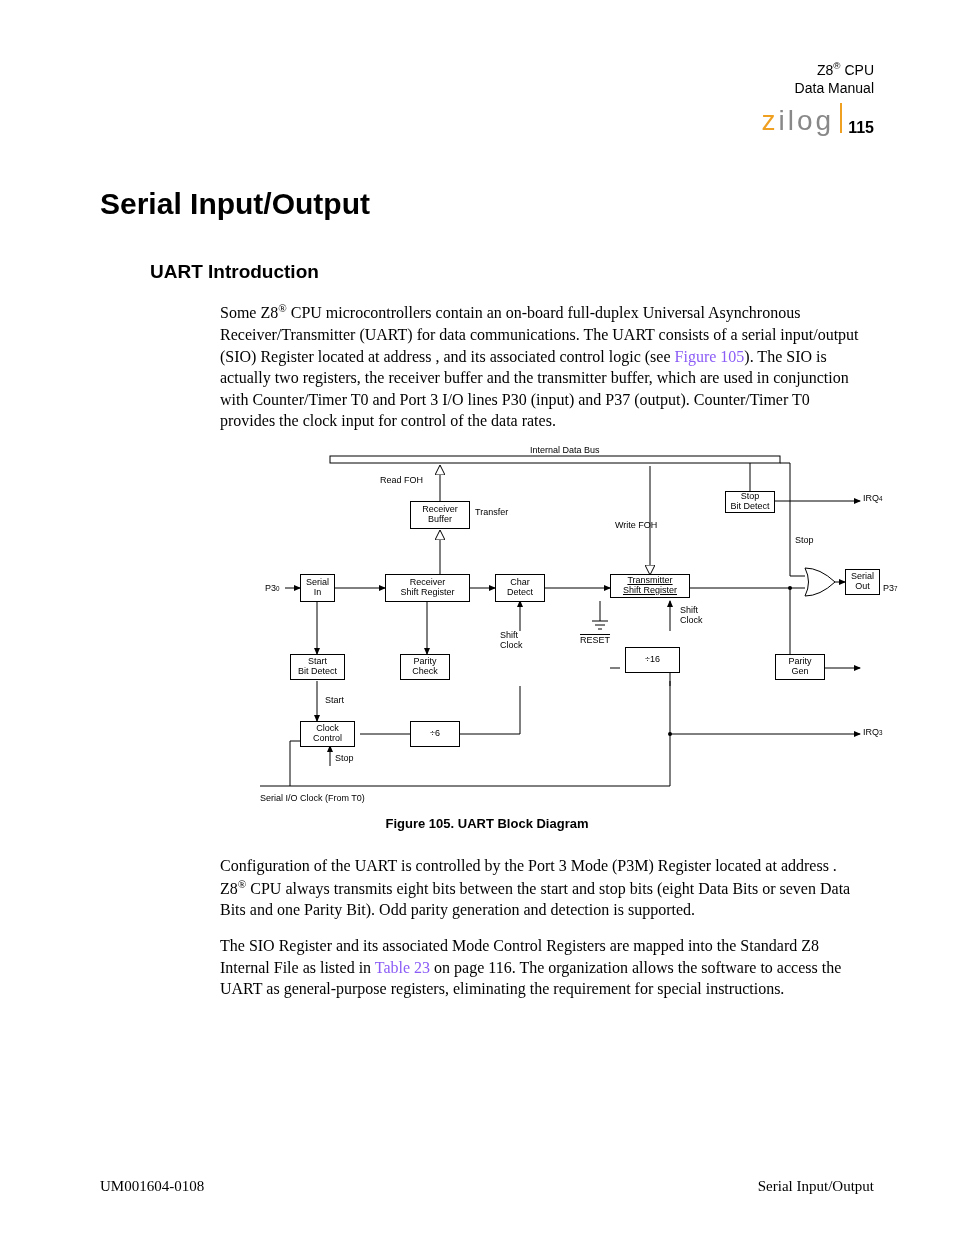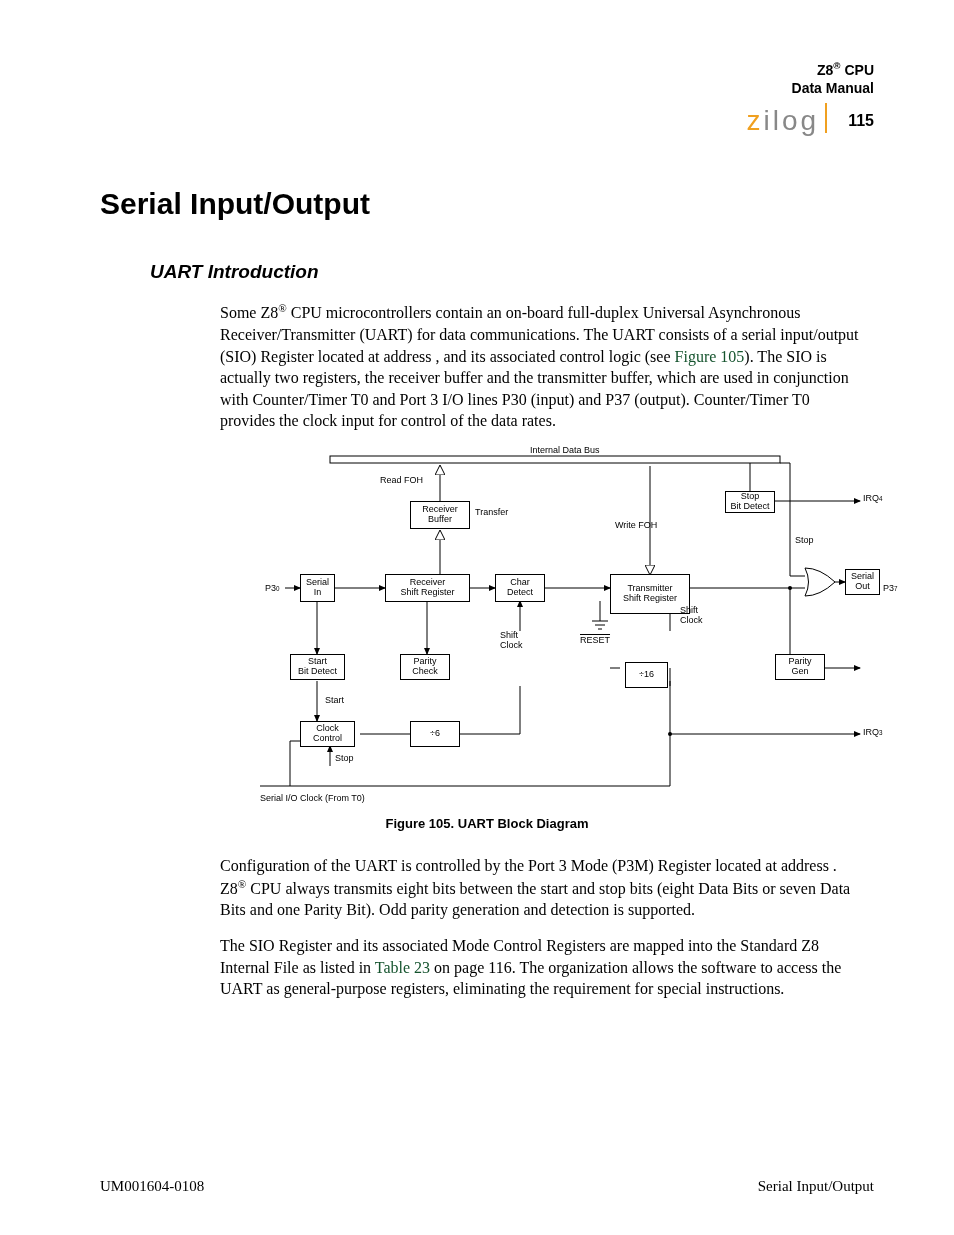--- a/index.html
+++ b/index.html
@@ -12,30 +12,30 @@
     height: 1235px;
     position: relative;
     padding: 60px 80px 40px 100px;
   }
   .header {
     text-align: right;
     margin-bottom: 8px;
   }
   .header-title {
     font-family: Arial, Helvetica, sans-serif;
-    font-weight: bold;
+    font-weight: normal;
     font-size: 14px;
     line-height: 1.3;
   }
   .sup { font-size: 0.7em; vertical-align: super; }
   .logo-row {
     display: flex;
     justify-content: flex-end;
-    align-items: center;
-    gap: 15px;
+    align-items: flex-end;
+    gap: 0;
     margin-bottom: 50px;
   }
   .logo {
     font-family: Arial, Helvetica, sans-serif;
     font-size: 28px;
     letter-spacing: 3px;
     color: #888;
     font-weight: 300;
     position: relative;
   }
@@ -60,31 +60,30 @@
     font-size: 30px;
     font-weight: bold;
     margin-bottom: 40px;
   }
   h2 {
     font-family: Arial, Helvetica, sans-serif;
     font-size: 19px;
     font-weight: bold;
     margin-left: 50px;
     margin-bottom: 18px;
-    font-style: italic;
   }
   .body-text {
     margin-left: 120px;
     margin-right: 10px;
     font-size: 16px;
     line-height: 1.35;
     margin-bottom: 14px;
     text-align: left;
   }
-  .link { color: #14532d; }
+  .link { color: #8b5cf6; }
   .figure-caption {
     font-family: Arial, Helvetica, sans-serif;
     font-weight: bold;
     font-size: 13px;
     text-align: center;
     margin: 4px 0 24px 0;
   }
   .footer {
     position: absolute;
     bottom: 40px;
@@ -236,31 +235,31 @@
   <div class="lbl" style="left:245px; top:62px;">Transfer</div>
   <div class="lbl" style="left:385px; top:75px;">Write FOH</div>
   <div class="box" style="left:495px; top:45px; width:50px; height:22px;">Stop<br>Bit Detect</div>
   <div class="lbl" style="left:633px; top:48px;"><span>IRQ</span><span class="sub">4</span></div>
   <div class="lbl" style="left:565px; top:90px;">Stop</div>
 
   <div class="lbl" style="left:35px; top:138px;"><span>P3</span><span class="sub">0</span></div>
   <div class="box" style="left:70px; top:128px; width:35px; height:28px;">Serial<br>In</div>
   <div class="box" style="left:155px; top:128px; width:85px; height:28px;">Receiver<br>Shift Register</div>
   <div class="box" style="left:265px; top:128px; width:50px; height:28px;">Char<br>Detect</div>
-  <div class="box" style="left:380px; top:128px; width:80px; height:40px;">Transmitter<br>Shift Register</div>
+  <div class="box" style="left:380px; top:128px; width:80px; height:24px;text-decoration:underline;">Transmitter<br>Shift Register</div>
   <div class="box" style="left:615px; top:123px; width:35px; height:26px;">Serial<br>Out</div>
   <div class="lbl" style="left:653px; top:138px;"><span>P3</span><span class="sub">7</span></div>
 
   <div class="lbl" style="left:270px; top:185px; white-space:pre;">Shift<br>Clock</div>
   <div class="lbl" style="left:450px; top:160px; white-space:pre;">Shift<br>Clock</div>
   <div class="lbl" style="left:350px; top:190px; text-decoration: overline;">RESET</div>
 
   <div class="box" style="left:60px; top:208px; width:55px; height:26px;">Start<br>Bit Detect</div>
   <div class="box" style="left:170px; top:208px; width:50px; height:26px;">Parity<br>Check</div>
-  <div class="box" style="left:395px; top:216px; width:43px; height:26px;">÷16</div>
+  <div class="box" style="left:395px; top:201px; width:55px; height:26px;">÷16</div>
   <div class="box" style="left:545px; top:208px; width:50px; height:26px;">Parity<br>Gen</div>
 
   <div class="lbl" style="left:95px; top:250px;">Start</div>
   <div class="box" style="left:70px; top:275px; width:55px; height:26px;">Clock<br>Control</div>
   <div class="box" style="left:180px; top:275px; width:50px; height:26px;">÷6</div>
   <div class="lbl" style="left:105px; top:308px;">Stop</div>
   <div class="lbl" style="left:633px; top:282px;"><span>IRQ</span><span class="sub">3</span></div>
 
   <div class="lbl" style="left:30px; top:348px;">Serial I/O Clock (From T0)</div>
 </div>

